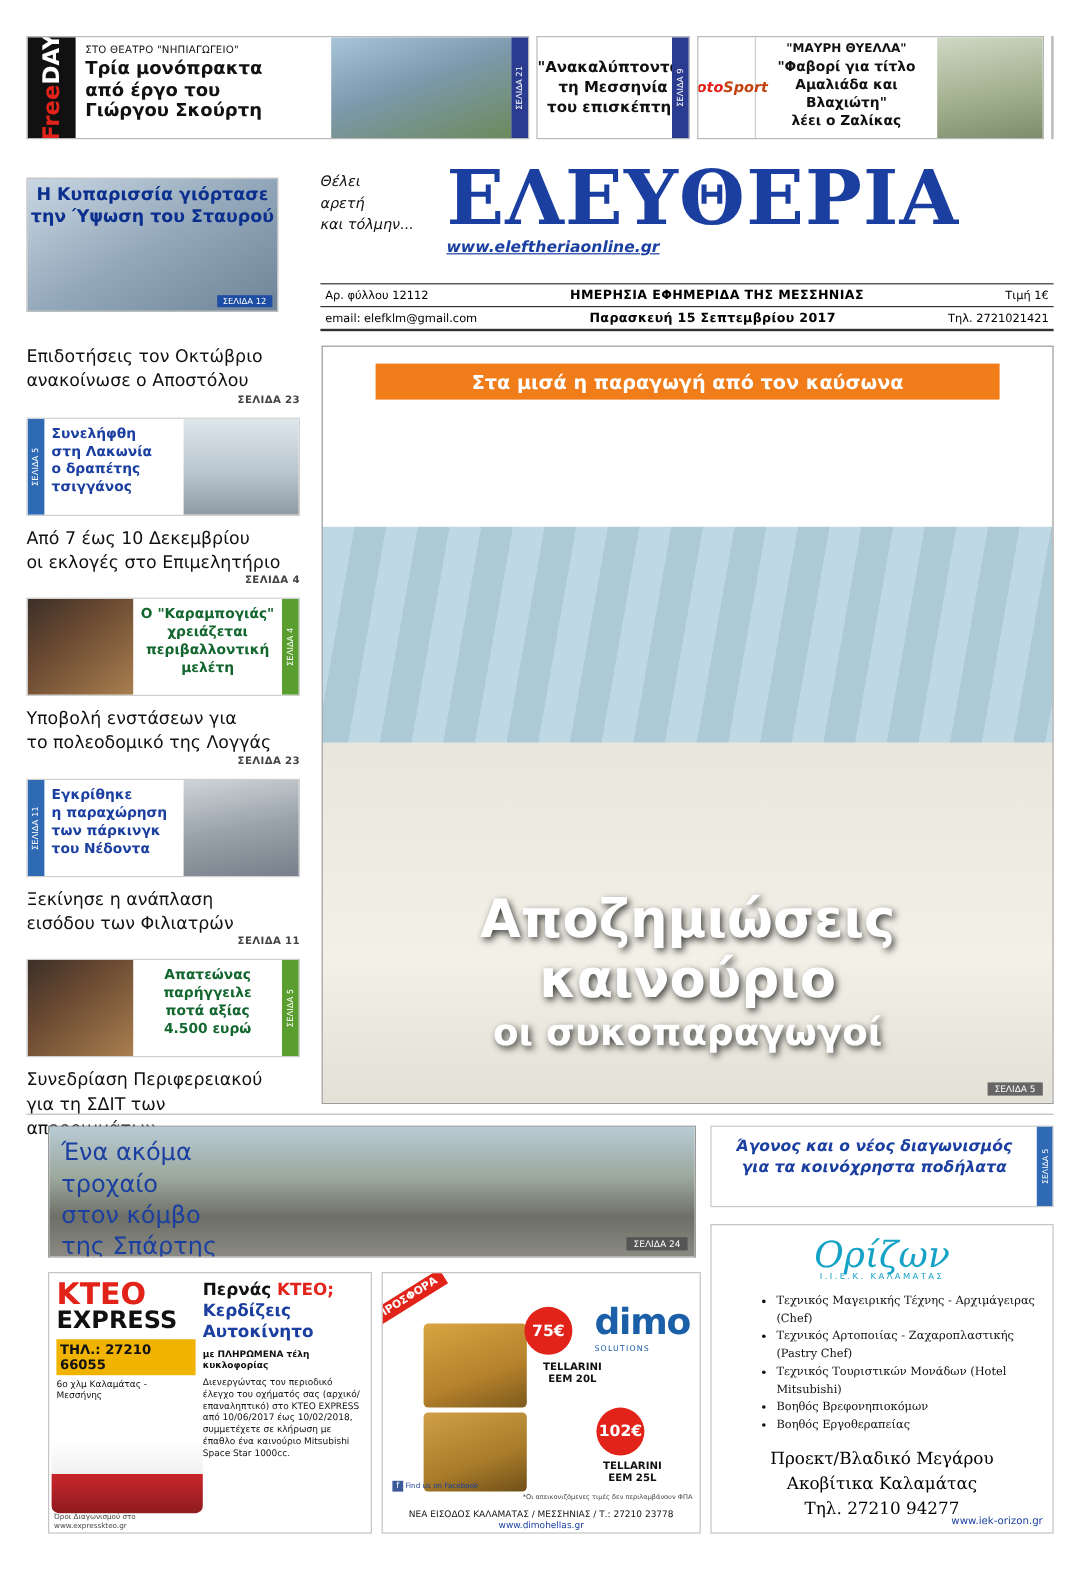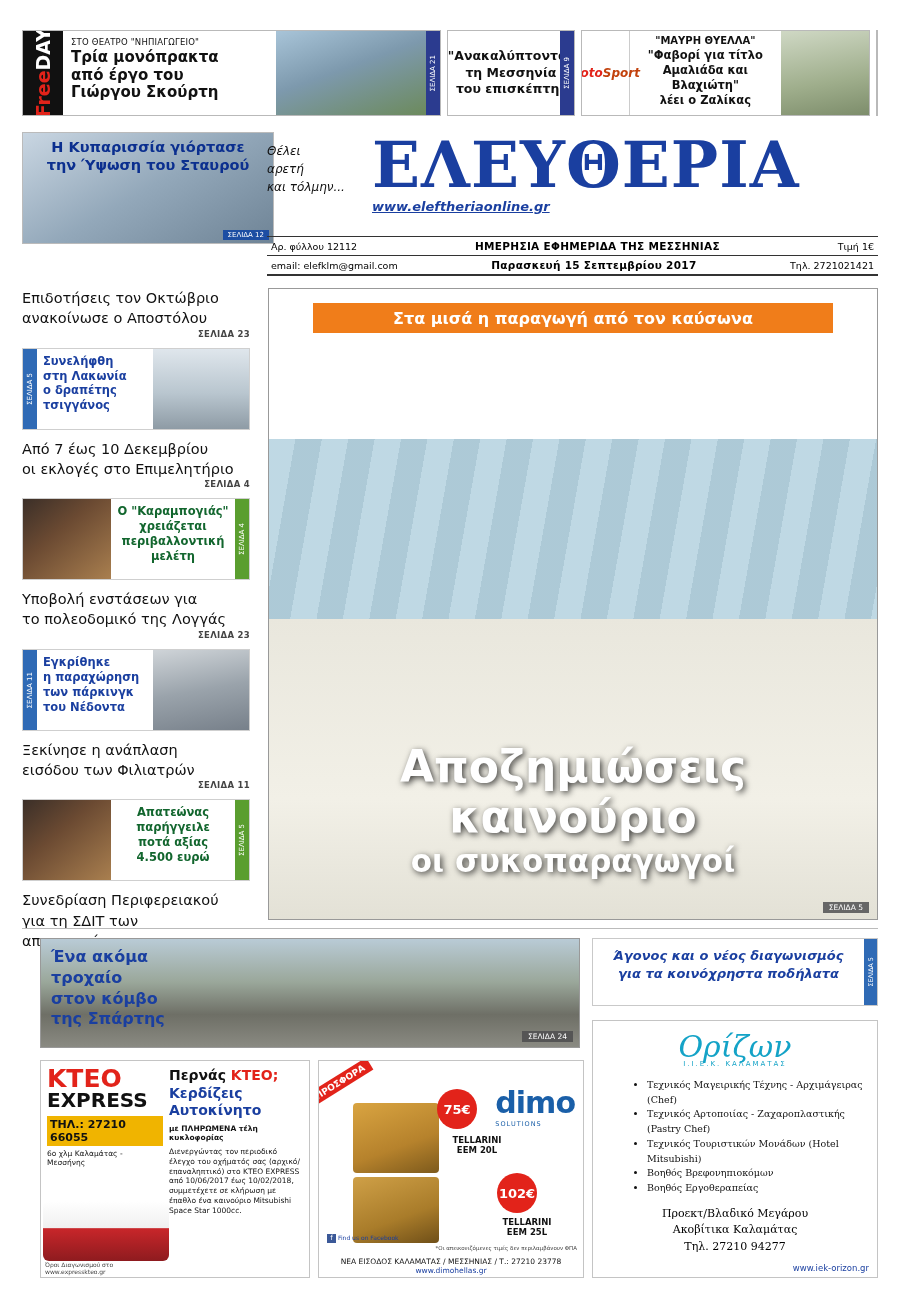--- a/index.html
+++ b/index.html
@@ -44,21 +44,21 @@
   .notos-txt .hd { font-size:10px; font-weight:bold; color:#111;}
   .notos-txt .bd { font-size:11.5px; font-weight:bold; color:#111; line-height:1.3; margin-top:2px;}
   .notos-photo { width:88px; background:#b9c9a8; }
 
   .ad4 { flex:1; display:flex; }
   .ad4 .t { flex:1; display:flex; flex-direction:column; align-items:center; justify-content:center;
             font-size:12px; font-weight:bold; color:#111; line-height:1.35; text-align:center;}
 
   
   .masthead { position:absolute; left:22px; top:132px; width:856px; height:150px; }
-  .mast-left { position:absolute; left:0; top:0; width:252px; height:112px; border:1px solid #bbb; overflow:hidden; background:#7e8fa0;}
+  .mast-left { position:absolute; left:0; top:16px; width:210px; height:112px; border:1px solid #bbb; overflow:hidden; background:#7e8fa0;}
   .mast-left .cap { position:absolute; left:0; top:6px; width:100%; text-align:center; font-size:14.5px; font-weight:bold; color:#0b2f8f; }
   .mast-left .cap .l2 { display:block; margin-top:2px; }
   .mast-left .pg { position:absolute; right:4px; bottom:3px; background:#1d4ea3; color:#fff; font-size:7px; padding:1px 5px;}
   .mast-motto { position:absolute; left:245px; top:10px; width:110px; font-style:italic; font-size:12px; color:#111; line-height:1.5; }
   .logo { position:absolute; left:350px; top:2px; width:506px; }
   .logo .word { font-family:"DejaVu Serif", serif; font-weight:bold; font-size:63px; color:#1a3fa0; letter-spacing:1px; line-height:1; }
   .logo .url { font-size:13px; font-weight:bold; font-style:italic; color:#1a3fa0; margin-top:2px;text-decoration:underline; }
   .mast-bar { position:absolute; left:245px; top:104px; width:611px; height:46px; }
   .mast-bar .r1, .mast-bar .r2 { display:flex; justify-content:space-between; align-items:center; padding:3px 4px; font-size:9.5px;}
   .mast-bar .r1 { border-bottom:1px solid #333; border-top:1px solid #333;}
@@ -85,21 +85,21 @@
   .photo-bg { position:absolute; inset:0; z-index:-1; }
   .headline { position:absolute; left:0; bottom:40px; width:100%; text-align:center; color:#fff;
               text-shadow:2px 2px 6px rgba(0,0,0,.75); }
   .headline .h1 { font-size:44px; font-weight:bold; line-height:1.12; }
   .headline .h2 { font-size:31px; font-weight:bold; margin-top:2px; }
   .photo-pg { position:absolute; right:8px; bottom:6px; background:#666; color:#fff; font-size:7.5px; padding:1px 6px;}
 
   
   .divider { position:absolute; left:22px; top:928px; width:856px; height:1px; background:#bbb; }
   .lower-photo { position:absolute; left:40px; top:938px; width:540px; height:110px; border:1px solid #999; overflow:hidden; }
-  .lower-photo .cap { position:absolute; left:10px; top:8px; font-size:16px; font-weight:bold; color:#1a3fa0; line-height:1.3; }
+  .lower-photo .cap { position:absolute; left:10px; top:8px; font-size:20px; font-weight:normal; color:#1a3fa0; line-height:1.3; }
   .lower-photo .pg { position:absolute; right:6px; bottom:5px; background:#555; color:#fff; font-size:7.5px; padding:1px 6px;}
 
   
   .ad-kteo { position:absolute; left:40px; top:1060px; width:270px; height:218px; border:1px solid #c4c4c4; overflow:hidden;}
   .kteo-left { position:absolute; left:0; top:0; width:128px; height:100%; padding:6px; }
   .kteo-title { font-size:25px; font-weight:bold; color:#e2231a; line-height:0.95;}
   .kteo-title .ex { font-size:20px; color:#111; }
   .kteo-phone { margin-top:6px; background:#f0b400; font-size:11px; font-weight:bold; padding:2px 3px; color:#111;}
   .kteo-addr { font-size:7.5px; margin-top:3px; color:#111;}
   .kteo-right { position:absolute; right:0; top:0; width:142px; height:100%; padding:6px 6px 0 2px;}
@@ -119,21 +119,21 @@
   .prosfora { position:absolute; left:-14px; top:14px; width:70px; background:#e2231a; color:#fff; font-size:9px;
               font-weight:bold; text-align:center; transform:rotate(-32deg); padding:2px 0;}
   .dimo-model { position:absolute; font-size:8.5px; font-weight:bold; color:#111; text-align:center;}
   .dimo-foot { position:absolute; left:0; bottom:2px; width:100%; text-align:center; font-size:7.5px; color:#111;}
   .fb-chip { position:absolute; left:8px; bottom:34px; font-size:6px; color:#1a3fa0; }
 
   .ad-orizon { position:absolute; left:592px; top:1020px; width:286px; height:258px; border:1px solid #c4c4c4; background:#fff; padding:8px;}
   .orizon-logo { text-align:center; color:#14a3c7; font-size:30px; font-family:"DejaVu Serif", serif; font-style:italic; }
   .orizon-sub { text-align:center; font-size:7px; letter-spacing:2px; color:#14a3c7; margin-top:-4px;}
   .orizon-list { margin:10px 0 0 6px; font-size:9.5px; color:#111; line-height:1.55; font-family:"DejaVu Serif", serif;}
-  .orizon-addr { text-align:center; margin-top:10px; font-size:11px; font-family:"DejaVu Serif", serif; line-height:1.5;}
+  .orizon-addr { text-align:center; margin-top:10px; font-size:14px; font-family:"DejaVu Serif", serif; line-height:1.5;}
   .orizon-url { position:absolute; right:8px; bottom:4px; font-size:8.5px; color:#1a3fa0;}
 
   .agonas { position:absolute; left:592px; top:938px; width:286px; height:68px; border:1px solid #c9c9c9; display:flex;}
   .agonas .t { flex:1; padding:8px 6px; font-size:13px; font-weight:bold; font-style:italic; color:#1a3fa0; line-height:1.35; text-align:center;}
   .agonas .tab { width:13px; background:#2f6ab5; color:#fff; font-size:6.5px; display:flex; align-items:center; justify-content:center;}
   .agonas .tab span { writing-mode:vertical-rl; transform:rotate(180deg); white-space:nowrap;}
 
   
   .ph-a { background:linear-gradient(160deg,#a8c4d8 0%,#7d99ad 45%,#6c8a5c 100%); }
   .ph-b { background:linear-gradient(170deg,#cfd8c4 0%,#9fae8c 60%,#7d8d6b 100%); }

